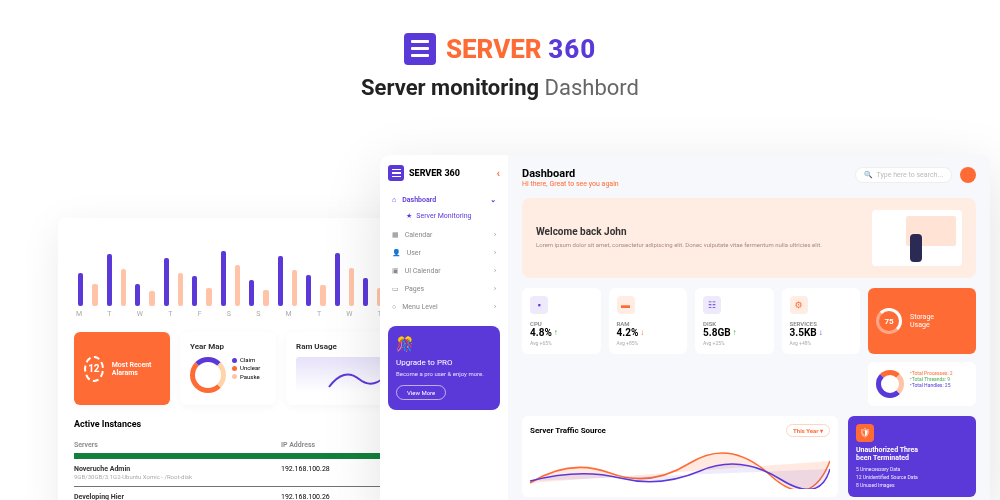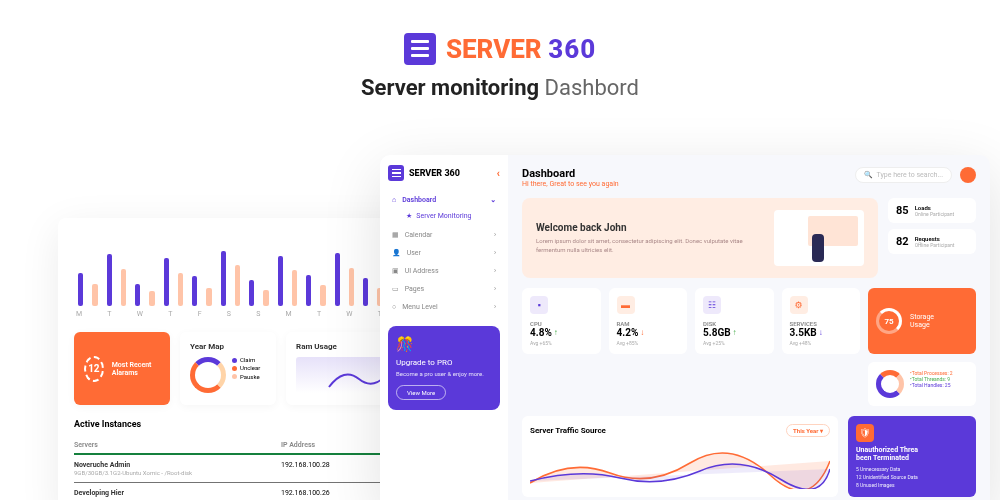--- a/index.html
+++ b/index.html
@@ -38,21 +38,21 @@
 
 .donut{width:36px;height:36px;border-radius:50%;border:5px solid #FF6B35;border-top-color:#5B39D9;border-right-color:#FFD4A8;margin:2px 0}
 .heat-legend{font-size:6px;line-height:1.4}
 .heat-legend div{display:flex;align-items:center;gap:3px}
 .dot{width:5px;height:5px;border-radius:50%}
 
 .ram-chart{height:36px;background:linear-gradient(180deg,rgba(91,57,217,0.15),transparent);border-radius:3px;position:relative;overflow:hidden}
 .ram-chart svg{width:100%;height:100%}
 
 .active-title{font-size:9px;font-weight:700;margin-top:14px;margin-bottom:8px}
-.tbl-head{display:flex;font-size:7px;color:#888;font-weight:600;padding:4px 0;border-bottom:2px solid #15803d}
+.tbl-head{display:flex;font-size:7px;color:#888;font-weight:600;padding:4px 0;border-bottom:6px solid #15803d}
 .tbl-row{display:flex;font-size:7px;padding:6px 0;border-bottom:1px solid #737373}
 .c1{flex:0 0 52%}
 .c2{flex:0 0 28%}
 .c3{flex:0 0 20%}
 .row-name{font-weight:700;color:#333}
 .row-sub{color:#aaa;font-size:6px}
 
 
 .shot-front{position:absolute;left:380px;top:155px;width:610px;background:#F7F8FC;border-radius:10px;box-shadow:0 16px 60px rgba(0,0,0,0.12);display:flex;overflow:hidden}
 
@@ -266,21 +266,21 @@
           <span>Calendar</span>
           <span class="chev">›</span>
         </div>
         <div class="nav-item">
           <span>👤</span>
           <span>User</span>
           <span class="chev">›</span>
         </div>
         <div class="nav-item">
           <span>▣</span>
-          <span>UI Address</span>
+          <span>UI Calendar</span>
           <span class="chev">›</span>
         </div>
         <div class="nav-item">
           <span>▭</span>
           <span>Pages</span>
           <span class="chev">›</span>
         </div>
         <div class="nav-item">
           <span>○</span>
           <span>Menu Level</span>
@@ -312,36 +312,20 @@
       <div class="welcome">
         <div style="flex:1">
           <div class="welcome-title">Welcome back John</div>
           <div class="welcome-text">Lorem ipsum dolor sit amet, consectetur adipiscing elit. Donec vulputate vitae fermentum nulla ultricies elit.</div>
         </div>
         <div class="welcome-ill">
           <div class="board"></div>
             <div class="person"></div>
         </div>
       </div>
-      <div class="side-stats" id="side-stats">
-          <div class="stat">
-            <div class="stat-n">85</div>
-            <div>
-              <div class="stat-lbl">Loads</div>
-              <div class="stat-sub">Online Participant</div>
-            </div>
-          </div>
-          <div class="stat">
-            <div class="stat-n">82</div>
-            <div>
-              <div class="stat-lbl">Requests</div>
-              <div class="stat-sub">Offline Participant</div>
-            </div>
-          </div>
-        </div>
     </div>
 
     <div class="metrics">
       <div id="metrics" style="display:flex;gap:8px;flex:1">
           <div class="metric">
             <div class="m-icon" style="background:#EEE9FB;color:#5B39D9">▪</div>
             <div class="m-label">CPU</div>
             <div class="m-val">4.8%<span class="arr green">↑</span></div>
             <div class="m-avg">Avg +65%</div>
           </div>

